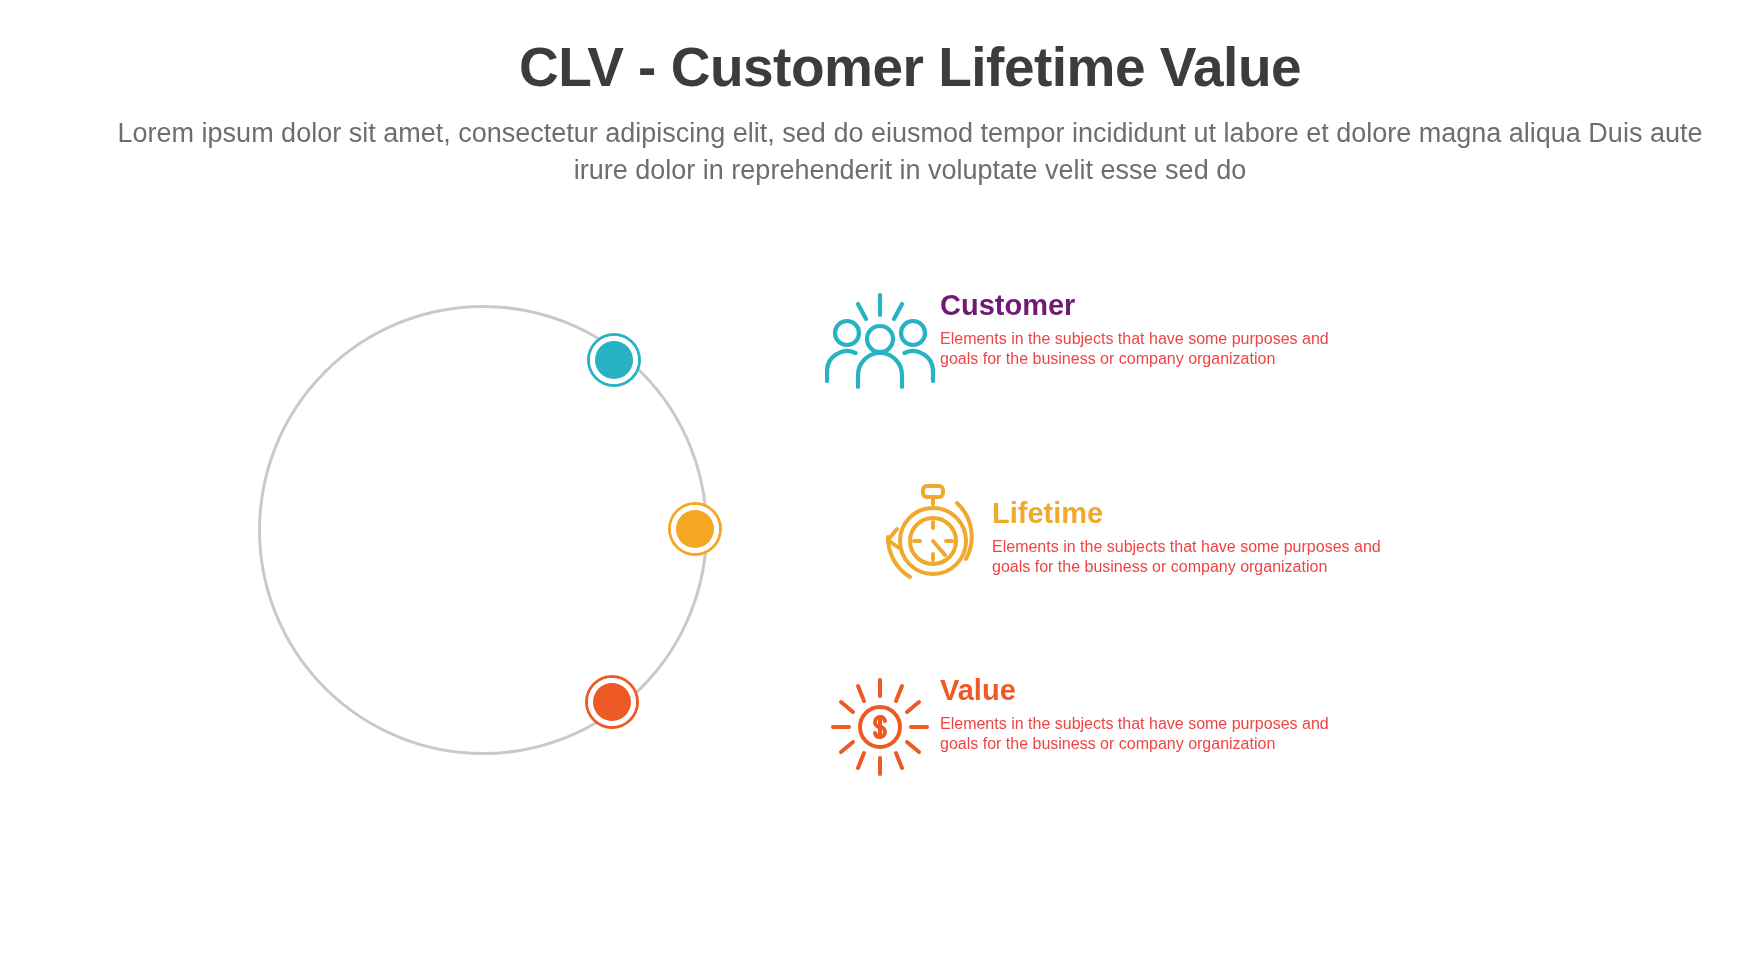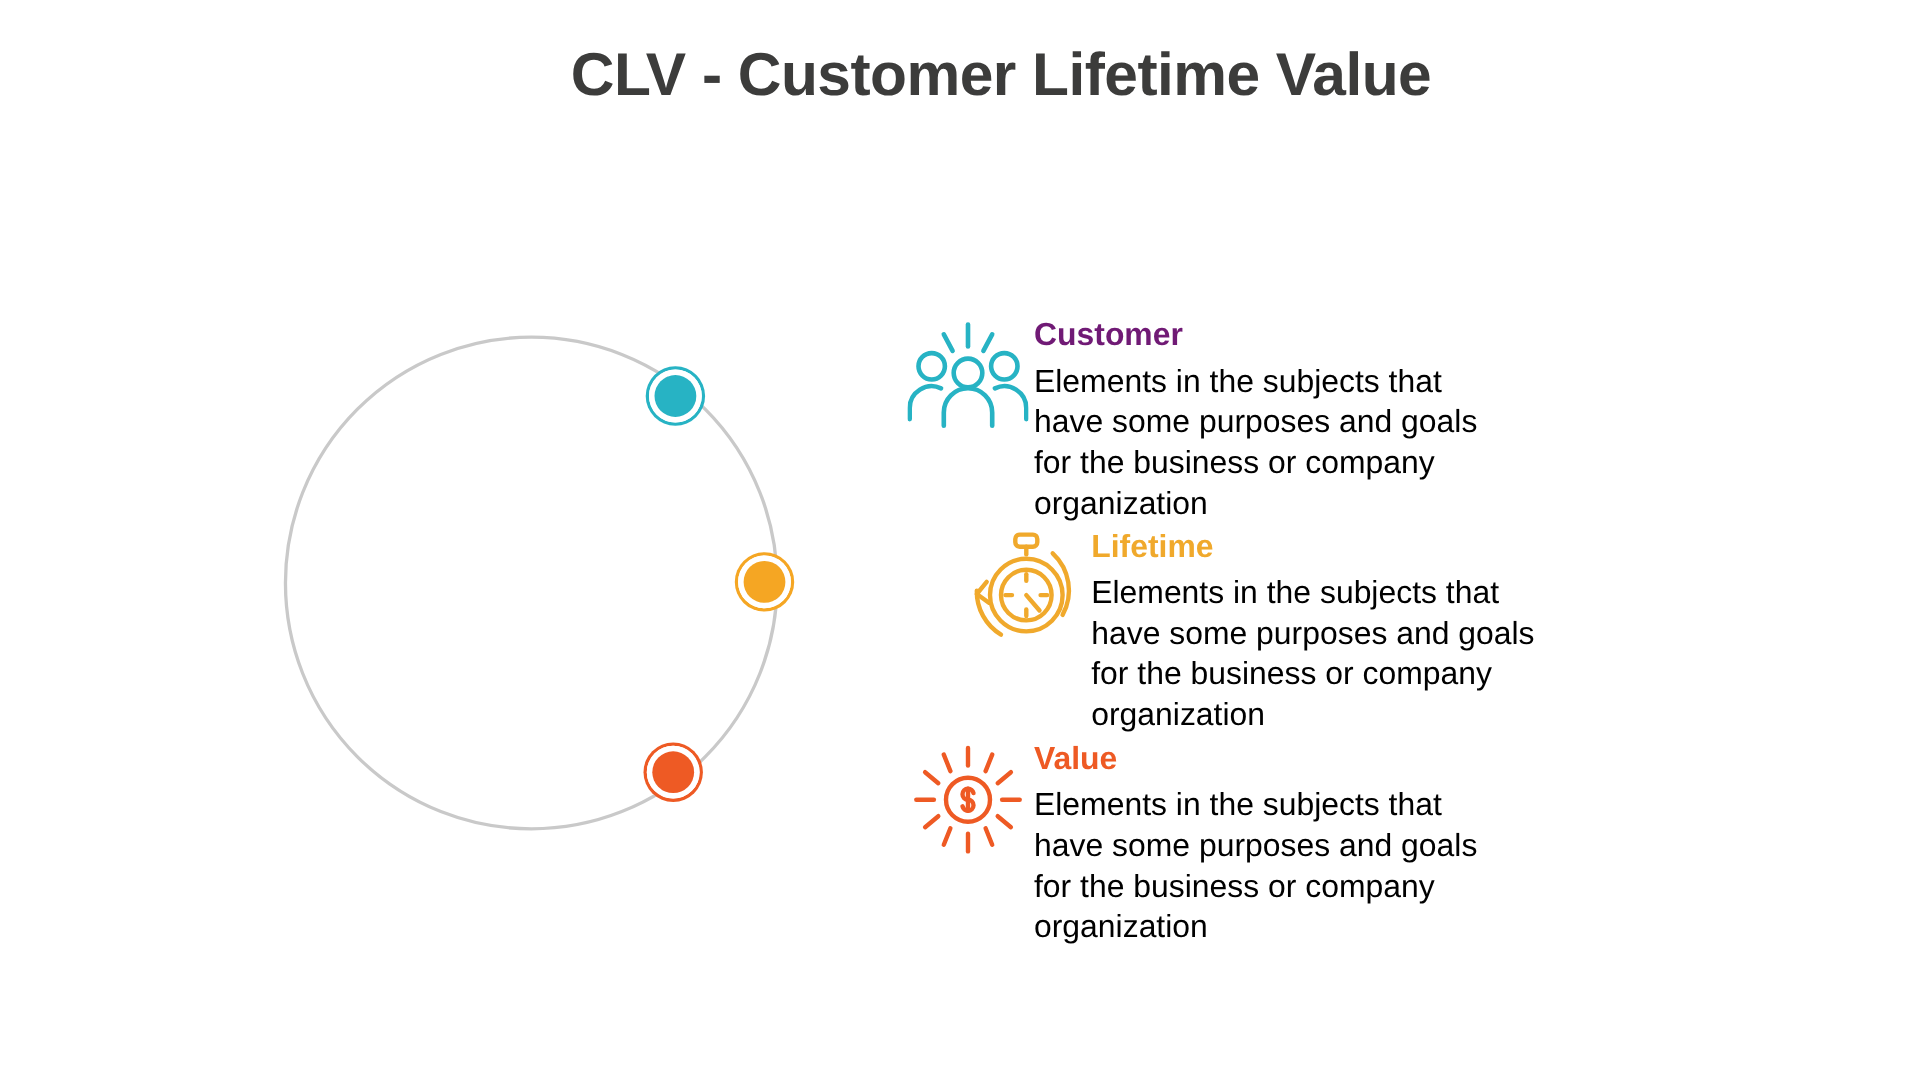--- a/index.html
+++ b/index.html
@@ -120,37 +120,38 @@
     justify-content: center;
   }
   .item-text { padding-top: 8px; }
   .item-title {
     font-size: 29px;
     font-weight: bold;
     line-height: 1.1;
     margin-bottom: 7px;
   }
   .t-customer { color: #701a75; }
-  .t-lifetime { color: #f0a92c; }
+  .t-lifetime { color: #f0a92c; margin-top: 16px; }
   .t-value    { color: #ee5a24; }
   .item-desc {
-    font-size: 29px;
-    color: #000000;
+    font-size: 16px;
+    color: #ef4444;
     line-height: 1.28;
     max-width: 430px;
     font-weight: 400;
   }
 </style>
 </head>
 <body>
 
 <div class="page">
 
   <div class="header">
     <div class="main-title">CLV - Customer Lifetime Value</div>
+    <div class="subtitle">Lorem ipsum dolor sit amet, consectetur adipiscing elit, sed do eiusmod tempor incididunt ut labore et dolore magna aliqua Duis aute irure dolor in reprehenderit in voluptate velit esse sed do</div>
   </div>
 
   <div class="circle-group">
     <div class="outer-ring"></div>
 
     <div class="dot dot-customer">
       <span class="dot-inner"></span>
     </div>
     <div class="dot dot-lifetime">
       <span class="dot-inner"></span>

